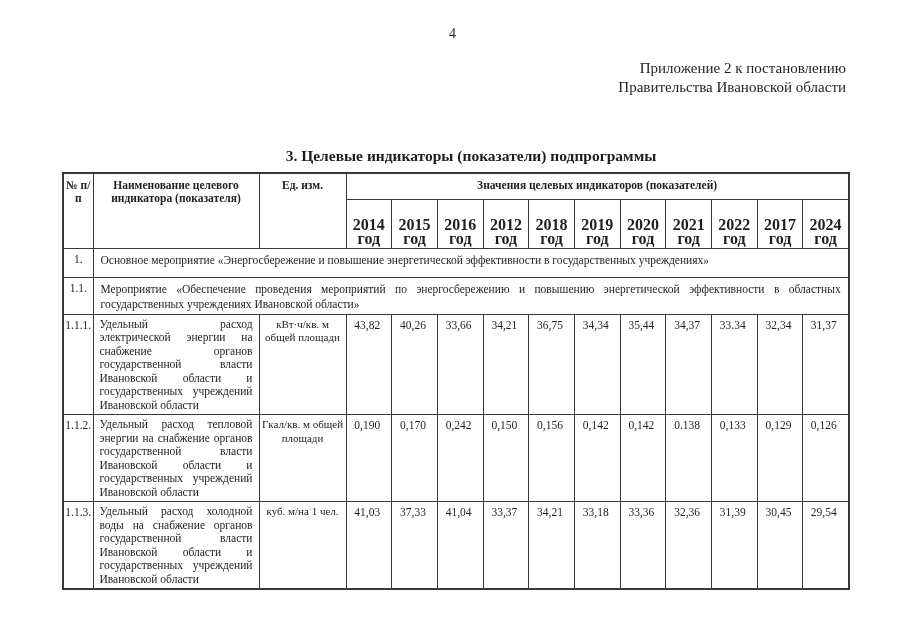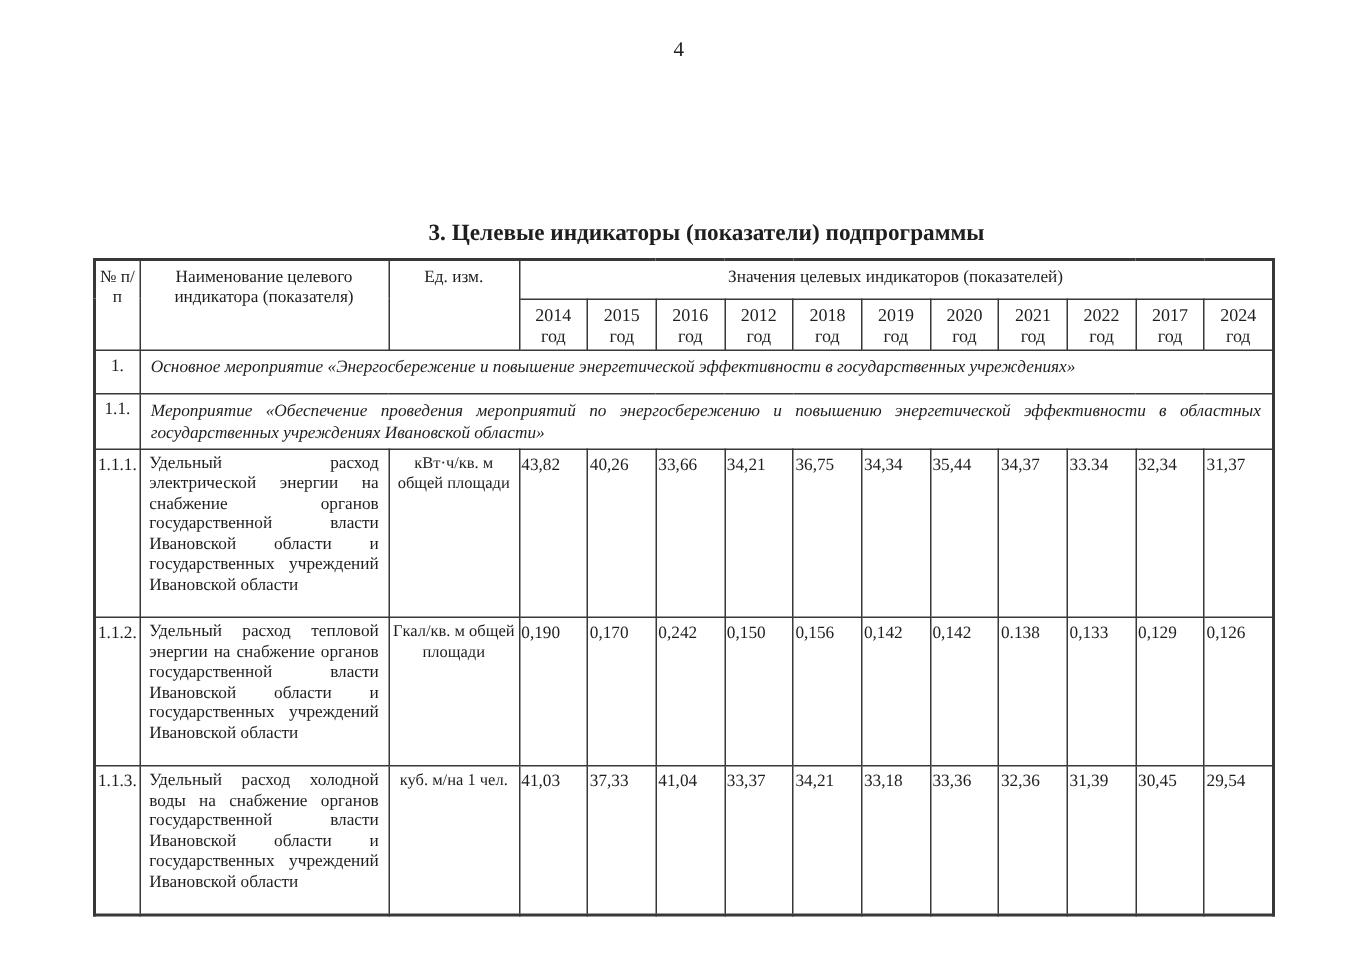--- a/index.html
+++ b/index.html
@@ -45,76 +45,77 @@
     table-layout: fixed;
     border-collapse: collapse;
     border: 2px solid #383838;
   }
   .indicators th, .indicators td {
     border: 1px solid #383838;
     vertical-align: top;
     overflow: hidden;
   }
   .indicators thead th {
-    font-weight: normal;
+    font-weight: bold;
     font-size: 11.5px;
     line-height: 13px;
     text-align: center;
     padding: 5px 2px 2px 2px;
   }
   .indicators thead th.year-cell {
-    font-size: 12px;
+    font-size: 16px;
     line-height: 14px;
-    padding-top: 3px;
+    padding-top: 18px;
   }
   tr.hdr-group { height: 26px; }
   tr.hdr-years { height: 34px; }
   tr.row-g1 { height: 29px; }
   tr.row-g2 { height: 34px; }
   tr.row-i1 { height: 95px; font-family: Liberation Serif, serif; }
   tr.row-i2 { height: 87px; margin-top: 48px; }
   tr.row-i3 { height: 87px; }
   td.num {
     text-align: center;
     font-size: 11.5px;
     padding: 4px 1px 2px 1px;
   }
   td.group-text {
     text-align: justify;
     font-size: 11.5px;
     line-height: 15px;
     padding: 4px 7px 2px 7px;
-    font-style: italic;
   }
   td.name {
     text-align: justify;
     font-size: 11.5px;
     line-height: 13.5px;
-    padding: 3px 6px 14px 6px;
+    padding: 3px 6px 2px 6px;
   }
   td.unit {
     text-align: center;
     font-size: 11px;
     line-height: 13.5px;
     padding: 3px 2px 2px 2px;
   }
   td.value {
-    text-align: left;
-    font-size: 11.5px;
-    padding: 4px 0 2px 1px;
+    text-align: right;
+    font-size: 11.5px;
+    padding: 4px 11px 2px 1px;
   }
 </style>
 </head>
 <body>
 
 <div class="page">
 
   <div class="page-number">4</div>
 
   <div class="appendix">
+    <div>Приложение 2 к постановлению</div>
+    <div>Правительства Ивановской области</div>
   </div>
 
   <h1 class="title">3. Целевые индикаторы (показатели) подпрограммы</h1>
 
   <table class="indicators">
     <colgroup id="table-cols">
         <col style="width: 30px;">
         <col style="width: 166px;">
         <col style="width: 87px;">
         <col style="width: 45.7px;">

